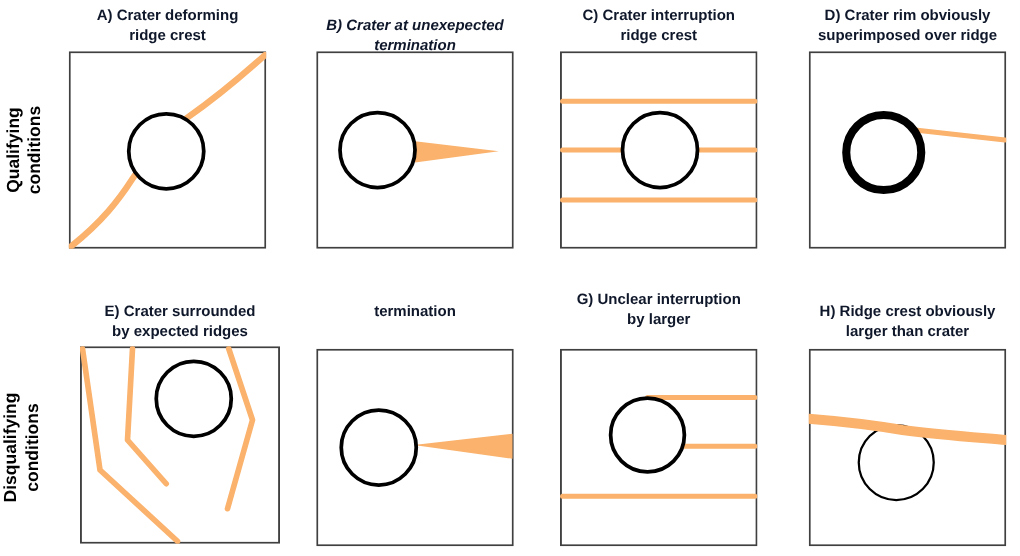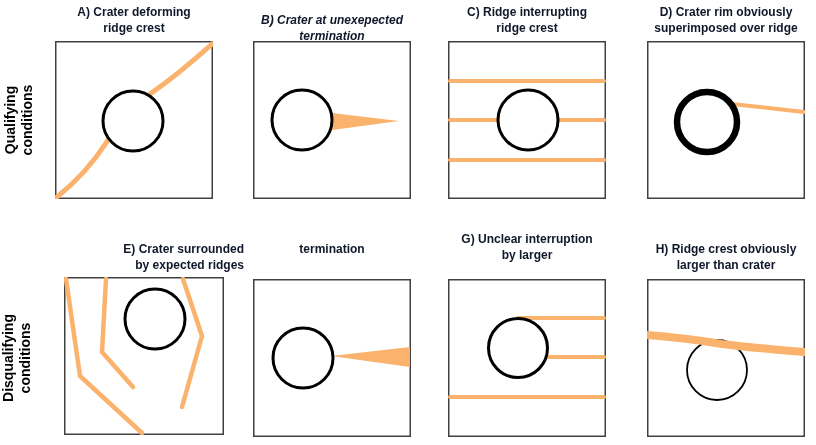--- a/index.html
+++ b/index.html
@@ -47,29 +47,29 @@
 
   <div class="panel-title" style="left:34px;top:4px;">
     <span>A) Crater deforming</span>
     <span>ridge crest</span>
   </div>
   <div class="panel-title" style="left:232px;top:12px;font-style:italic;">
     <span>B) Crater at unexepected</span>
     <span>termination</span>
   </div>
   <div class="panel-title" style="left:427px;top:4px;">
-    <span>C) Ridge interrupting</span>
+    <span>C) Crater interruption</span>
     <span>ridge crest</span>
   </div>
   <div class="panel-title" style="left:626px;top:4px;">
     <span>D) Crater rim obviously</span>
     <span>superimposed over ridge</span>
   </div>
 
-  <div class="panel-title" style="left:44px;top:241px;text-align:right;">
+  <div class="panel-title" style="left:44px;top:241px;">
     <span>E) Crater surrounded</span>
     <span>by expected ridges</span>
   </div>
   <div class="panel-title" style="left:232px;top:241px;">
     <span>termination</span>
   </div>
   <div class="panel-title" style="left:427px;top:231px;">
     <span>G) Unclear interruption</span>
     <span>by larger</span>
   </div>

